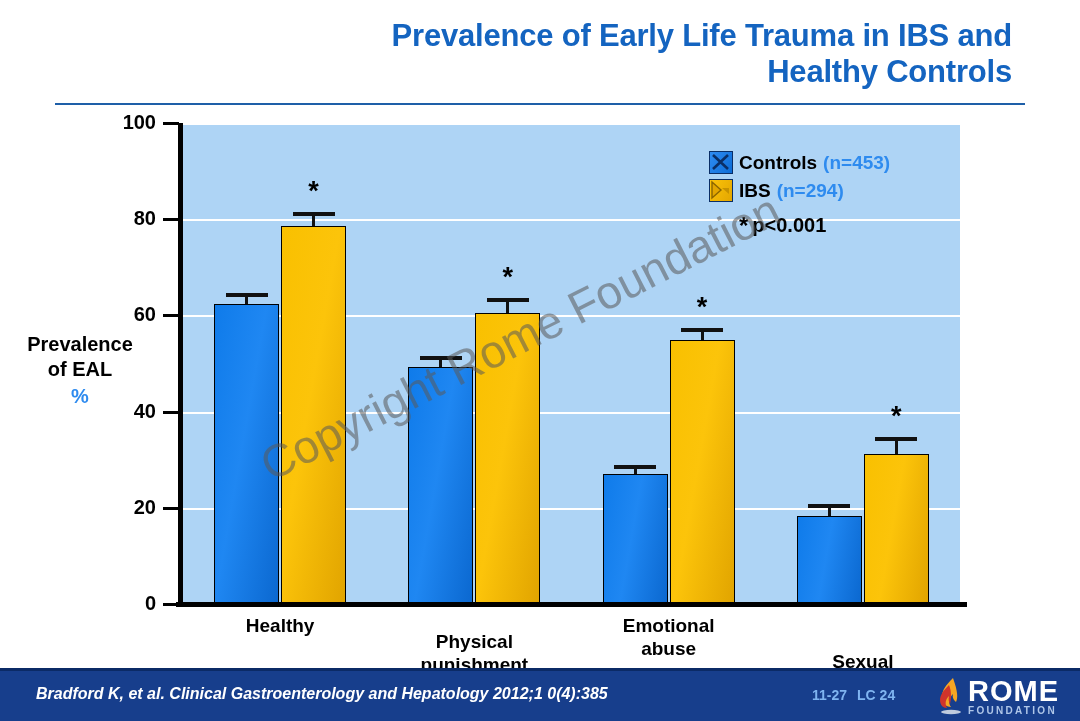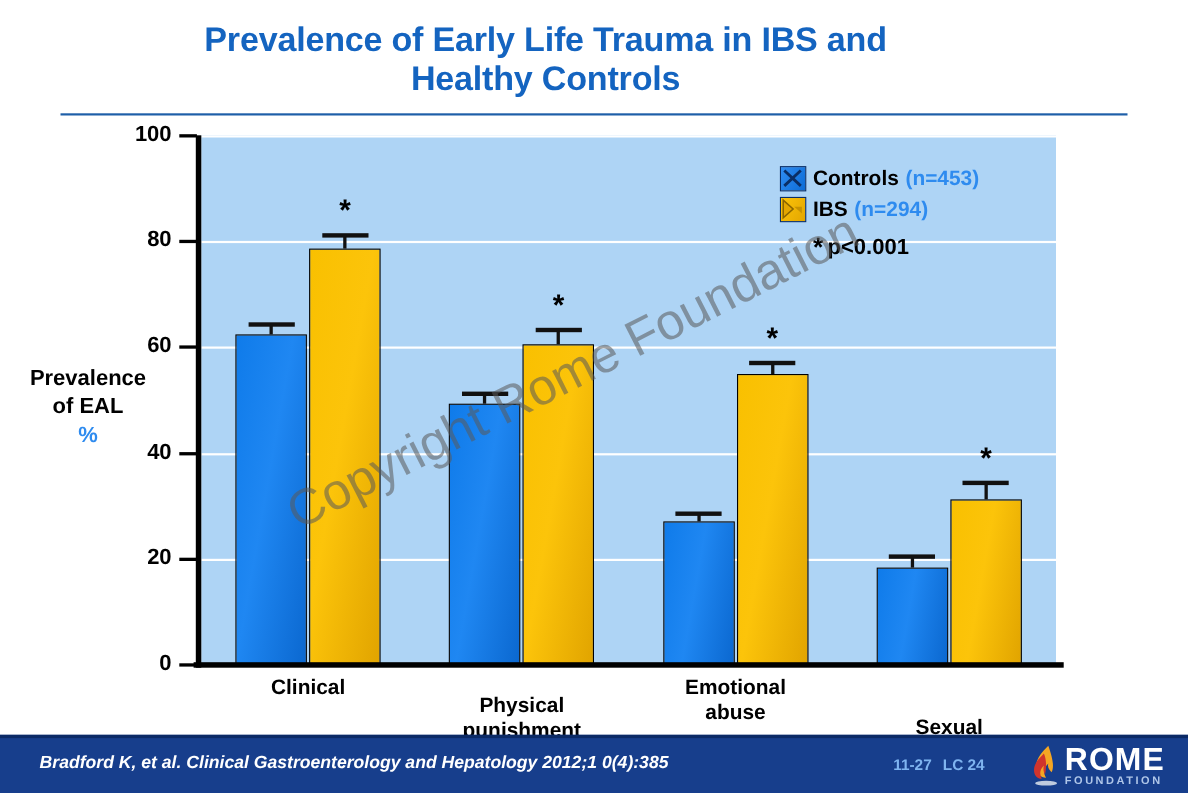--- a/index.html
+++ b/index.html
@@ -6,21 +6,21 @@
   body{
     width:1080px;height:721px;
     background:#ffffff;
     font-family:"Liberation Sans", sans-serif;
     overflow:hidden;
     position:relative;
   }
 
   
   #title-block{
-    position:absolute;left:0;top:18px;width:992px;text-align:center;
+    position:absolute;left:0;top:18px;width:992px;text-align:right;padding-left:20px;
   }
   #title-block .title-line{
     color:#1464C0;
     font-size:31px;
     font-weight:bold;
     line-height:36px;
     letter-spacing:-0.2px;
     white-space:nowrap;
   }
   #title-rule{
@@ -210,21 +210,21 @@
   </div>
 
 <div id="y-axis-title">
   <span>Prevalence</span><br>
   <span>of EAL</span>
   <span class="pct">%</span>
 </div>
 
 <div id="cat-labels">
     <div class="cat-label" style="left: 171px; width: 218.25px; top: 614px;">
-      <div>Clinical</div>
+      <div>Healthy</div>
     </div>
     <div class="cat-label" style="left: 365.25px; width: 218.25px; top: 630px;">
       <div>Physical</div>
       <div>punishment</div>
     </div>
     <div class="cat-label" style="left: 559.5px; width: 218.25px; top: 614px;">
       <div>Emotional</div>
       <div>abuse</div>
     </div>
     <div class="cat-label" style="left: 753.75px; width: 218.25px; top: 614px; margin-top: 36px;">

